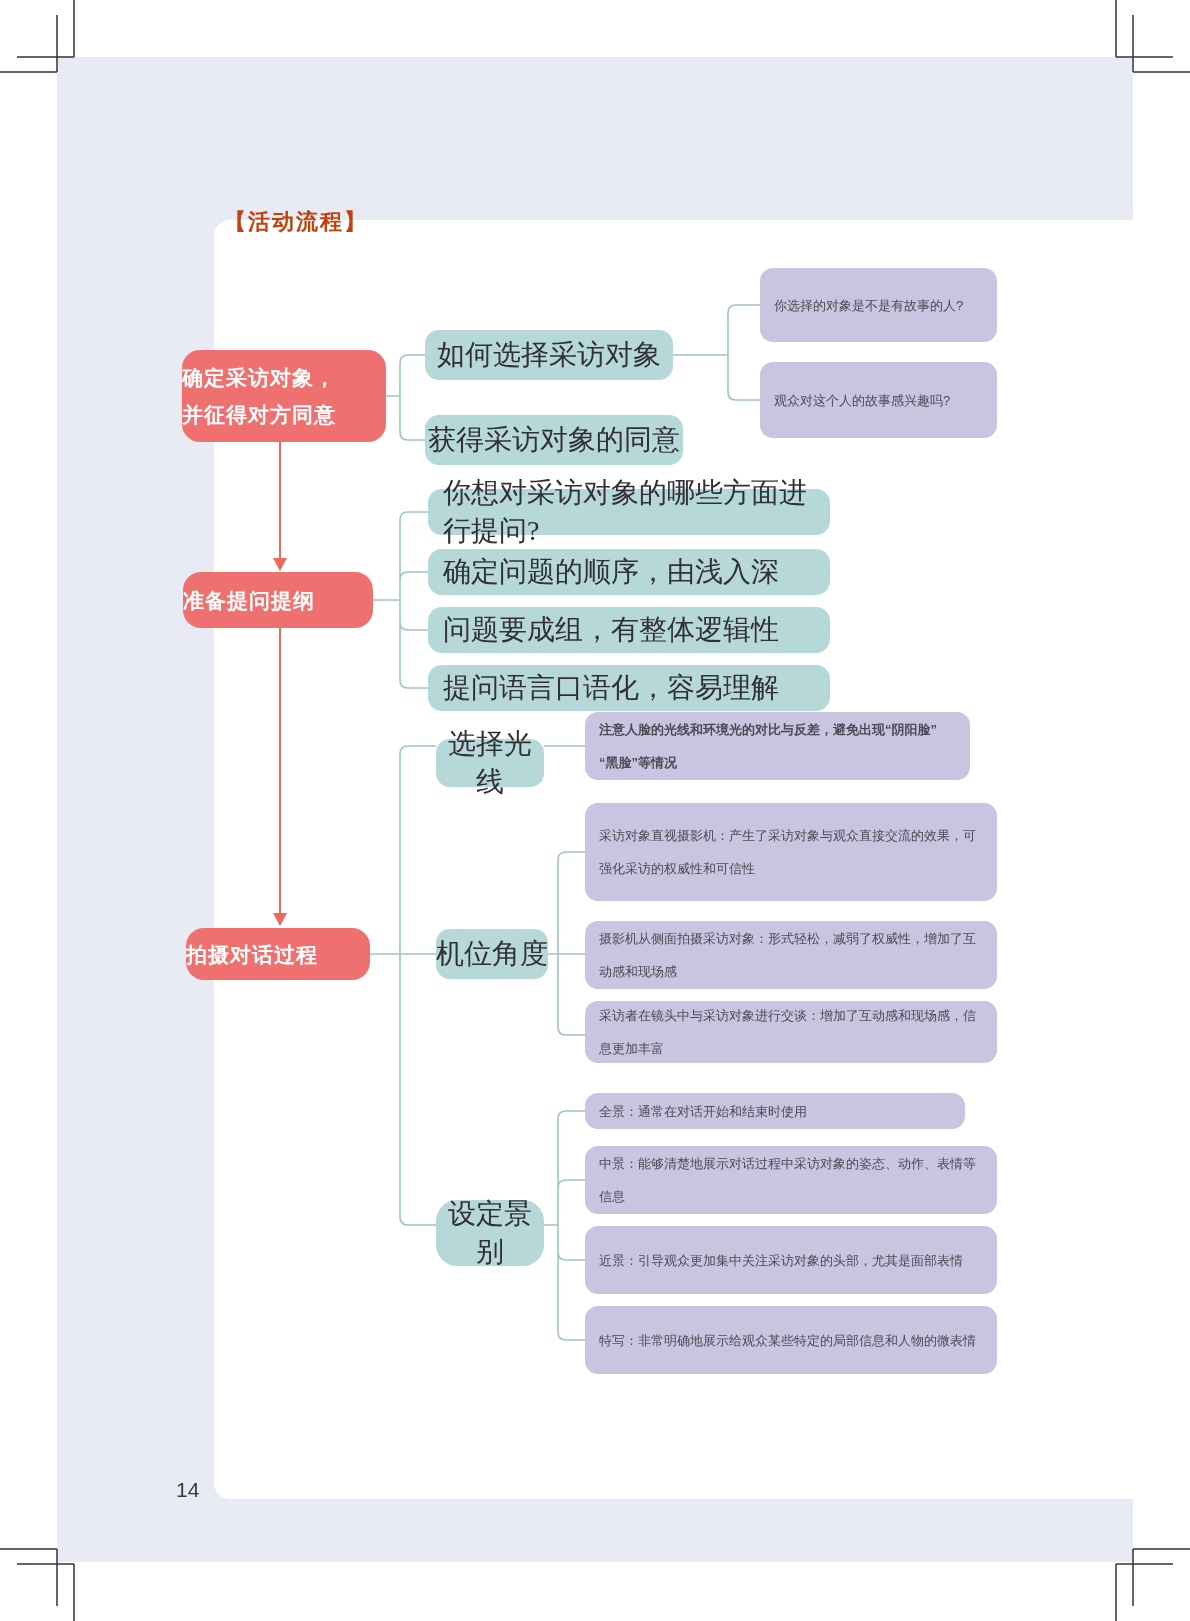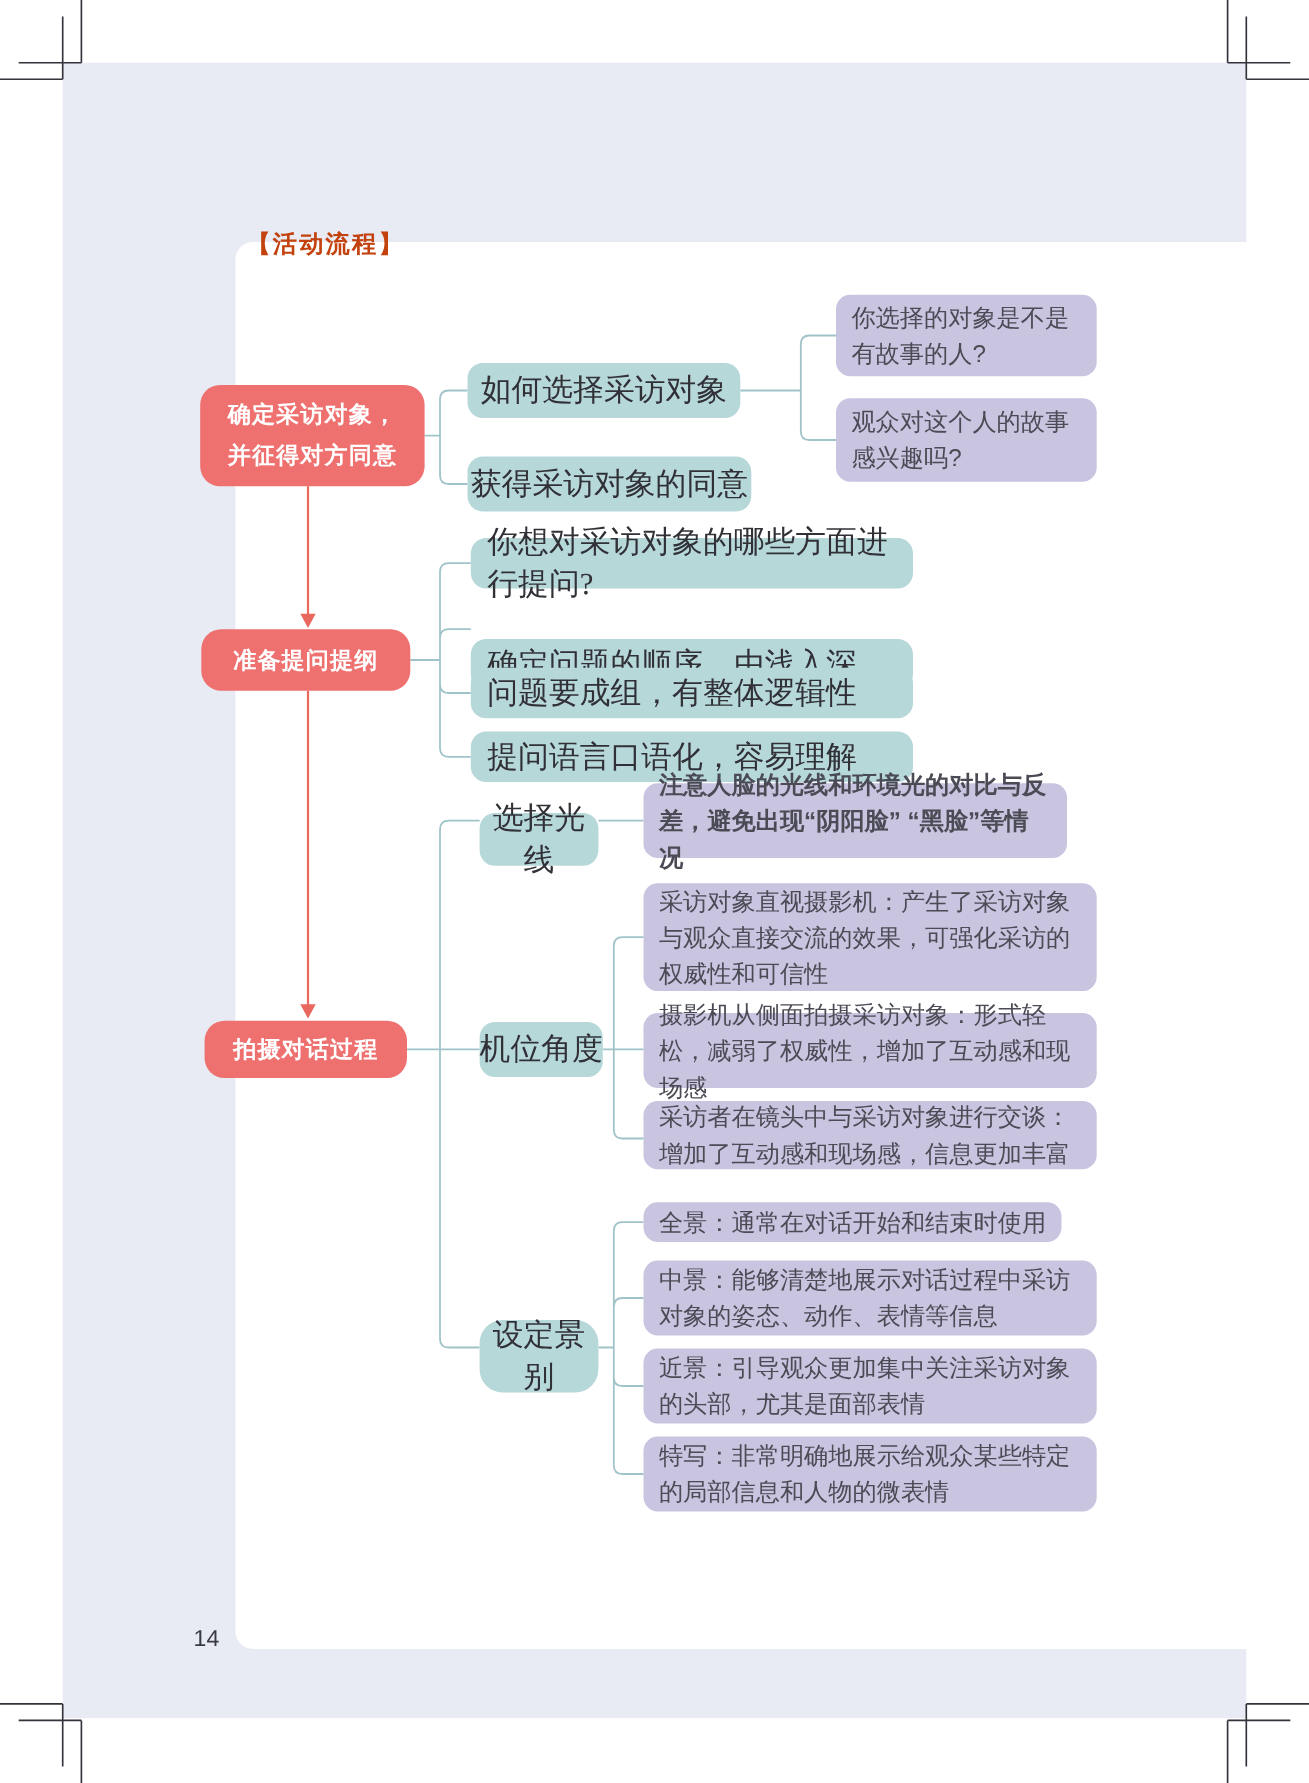--- a/index.html
+++ b/index.html
@@ -17,31 +17,31 @@
   }
   .overlay{position:absolute;left:0;top:0;z-index:2;pointer-events:none;}
   .node{position:absolute;z-index:3;box-sizing:border-box;}
   .title{
     position:absolute;left:224px;top:207px;z-index:3;
     font-size:22px;font-weight:bold;color:#c2410c;letter-spacing:2px;
   }
   .stage{
     background:#ee7170;border-radius:18px;color:#ffffff;font-weight:bold;
     font-size:21px;letter-spacing:1px;display:flex;flex-direction:column;
-    align-items:center;justify-content:center;line-height:37px;text-align:center;
+    align-items:flex-start;justify-content:center;line-height:37px;text-align:center;
   }
   .topic{
     background:#b7d8d9;border-radius:14px;color:#303036;
     font-family:"Liberation Serif",serif;font-size:28px;
     display:flex;align-items:center;justify-content:center;text-align:center;
   }
   .topic.left{justify-content:flex-start;padding-left:15px;text-align:left;}
   .detail{
     background:#c9c4e0;border-radius:13px;color:#4b4b55;
-    font-size:22px;line-height:33px;
+    font-size:13px;line-height:33px;
     display:flex;align-items:center;
     padding:4px 14px;text-align:left;
   }
   .pagenum{
     position:absolute;left:176px;top:1478px;z-index:3;
     font-size:21px;color:#3a3a42;
   }
 </style>
 </head>
 <body>
@@ -83,21 +83,21 @@
   <span>确定采访对象，</span>
   <span>并征得对方同意</span>
 </div>
 <div class="node topic" style="left:425px;top:330px;width:248px;height:50px;">如何选择采访对象</div>
 <div class="node topic" style="left:425px;top:415px;width:258px;height:50px;">获得采访对象的同意</div>
 <div class="node detail" style="left:760px;top:268px;width:237px;height:74px;">你选择的对象是不是有故事的人?</div>
 <div class="node detail" style="left:760px;top:362px;width:237px;height:76px;">观众对这个人的故事感兴趣吗?</div>
 
 <div class="node stage" style="left:183px;top:572px;width:190px;height:56px;">准备提问提纲</div>
 <div class="node topic left" style="left:428px;top:489px;width:402px;height:46px;">你想对采访对象的哪些方面进行提问?</div>
-<div class="node topic left" style="left:428px;top:581px;width:402px;height:46px;">确定问题的顺序，由浅入深</div>
+<div class="node topic left" style="left:428px;top:549px;width:402px;height:46px;">确定问题的顺序，由浅入深</div>
 <div class="node topic left" style="left:428px;top:607px;width:402px;height:46px;">问题要成组，有整体逻辑性</div>
 <div class="node topic left" style="left:428px;top:665px;width:402px;height:46px;">提问语言口语化，容易理解</div>
 
 <div class="node stage" style="left:186px;top:928px;width:184px;height:52px;">拍摄对话过程</div>
 
 <div class="node topic" style="left:436px;top:739px;width:108px;height:48px;">选择光线</div>
 <div class="node detail" style="left:585px;top:712px;width:385px;height:68px;font-weight:bold;">注意人脸的光线和环境光的对比与反差，避免出现“阴阳脸” “黑脸”等情况</div>
 
 <div class="node topic" style="left:436px;top:929px;width:112px;height:50px;">机位角度</div>
 <div class="node detail" style="left:585px;top:803px;width:412px;height:98px;">采访对象直视摄影机：产生了采访对象与观众直接交流的效果，可强化采访的权威性和可信性</div>

